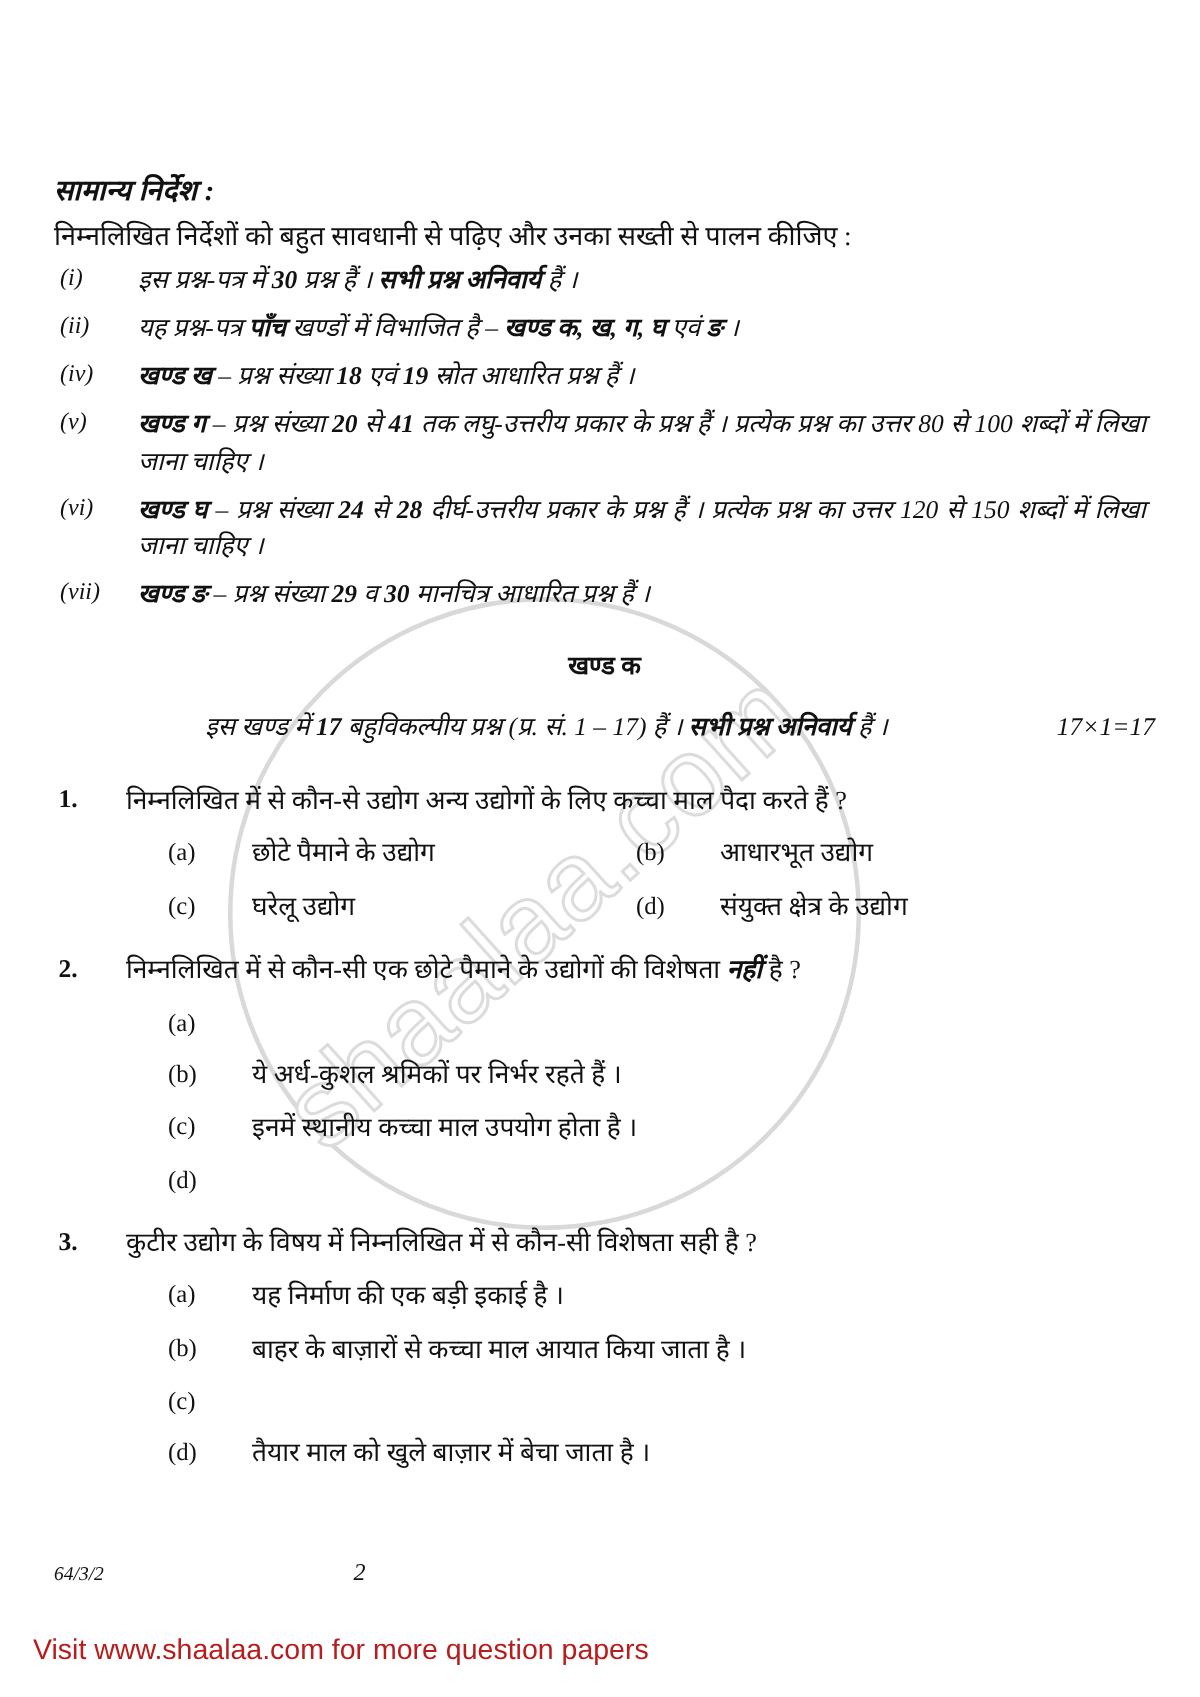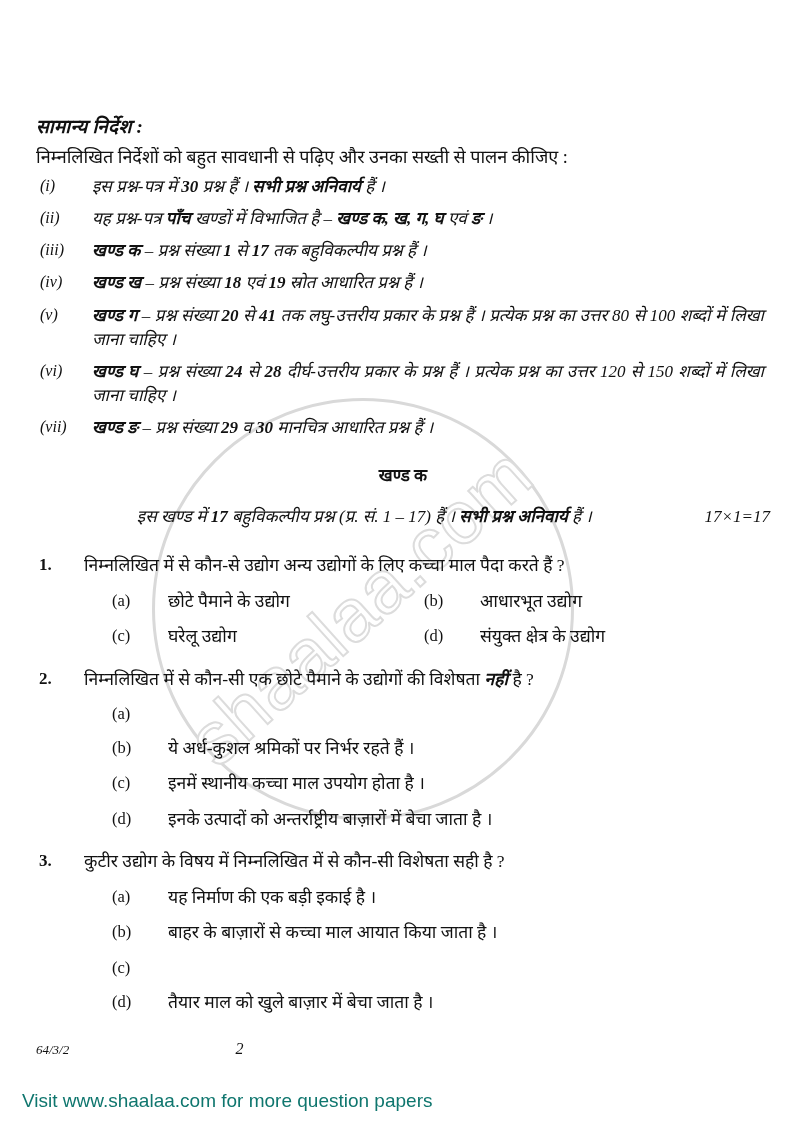--- a/index.html
+++ b/index.html
@@ -222,21 +222,21 @@
     font-style: italic;
     font-size: 16px;
     padding-right: 360px;
   }
   #site-footer {
     position: absolute;
     left: 22px;
     top: 1090px;
     font-family: "Liberation Sans", "DejaVu Sans", sans-serif;
     font-size: 19px;
-    color: #0f766e;
+    color: #b91c1c;
     z-index: 2;
   }
 </style>
 </head>
 <body>
 
 <div id="page">
 
   <div id="watermark"></div>
   <div id="watermark-text">
@@ -249,24 +249,20 @@
     <div class="gen-sub">निम्नलिखित निर्देशों को बहुत सावधानी से पढ़िए और उनका सख्ती से पालन कीजिए :</div>
 
     <div id="instructions-list">
         <div class="instr">
           <div class="num">(i)</div>
           <div class="body"><span class="ital">इस प्रश्न-पत्र में </span><span class="bold ital">30</span><span class="ital"> प्रश्न हैं । </span><span class="bold ital">सभी प्रश्न अनिवार्य</span><span class="ital"> हैं ।</span></div>
         </div>
         <div class="instr">
           <div class="num">(ii)</div>
           <div class="body"><span class="ital">यह प्रश्न-पत्र </span><span class="bold ital">पाँच</span><span class="ital"> खण्डों में विभाजित है – </span><span class="bold ital">खण्ड क, ख, ग, घ</span><span class="ital"> एवं </span><span class="bold ital">ङ</span><span class="ital"> ।</span></div>
-        </div>
-        <div class="instr">
-          <div class="num">(iii)</div>
-          <div class="body"><span class="bold ital">खण्ड क</span><span class="ital"> – प्रश्न संख्या </span><span class="bold ital">1</span><span class="ital"> से </span><span class="bold ital">17</span><span class="ital"> तक बहुविकल्पीय प्रश्न हैं ।</span></div>
         </div>
         <div class="instr">
           <div class="num">(iv)</div>
           <div class="body"><span class="bold ital">खण्ड ख</span><span class="ital"> – प्रश्न संख्या </span><span class="bold ital">18</span><span class="ital"> एवं </span><span class="bold ital">19</span><span class="ital"> स्रोत आधारित प्रश्न हैं ।</span></div>
         </div>
         <div class="instr">
           <div class="num">(v)</div>
           <div class="body"><span class="bold ital">खण्ड ग</span><span class="ital">  – प्रश्न संख्या </span><span class="bold ital">20</span><span class="ital"> से </span><span class="bold ital">41</span><span class="ital"> तक लघु-उत्तरीय प्रकार के प्रश्न हैं । प्रत्येक प्रश्न का उत्तर 80 से 100 शब्दों में लिखा जाना चाहिए ।</span></div>
         </div>
         <div class="instr">
@@ -327,21 +323,20 @@
             <div class="opt">
               <div class="lab">(b)</div>
               <div class="txt">ये अर्ध-कुशल श्रमिकों पर निर्भर रहते हैं ।</div>
             </div>
             <div class="opt">
               <div class="lab">(c)</div>
               <div class="txt">इनमें स्थानीय कच्चा माल उपयोग होता है ।</div>
             </div>
             <div class="opt">
               <div class="lab">(d)</div>
-              <div class="txt">इनके उत्पादों को अन्तर्राष्ट्रीय बाज़ारों में बेचा जाता है ।</div>
             </div>
           </div>
         </div>
         <div class="q">
           <div class="q-head">
             <div class="qnum">3.</div>
             <div class="qtext">कुटीर उद्योग के विषय में निम्नलिखित में से कौन-सी विशेषता सही है ?</div>
           </div>
           <div class="opts-1col">
             <div class="opt">

